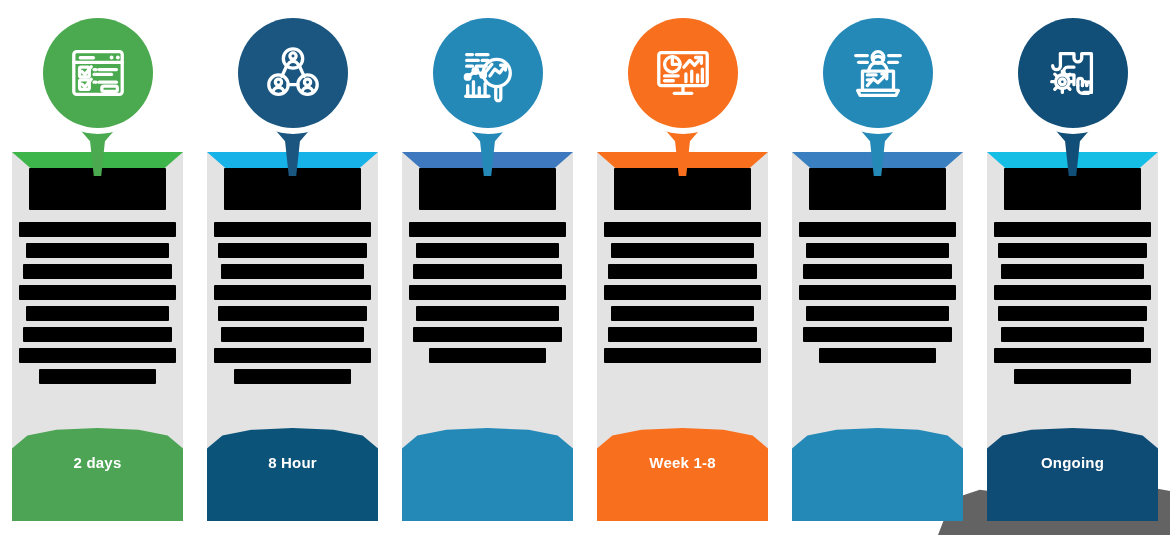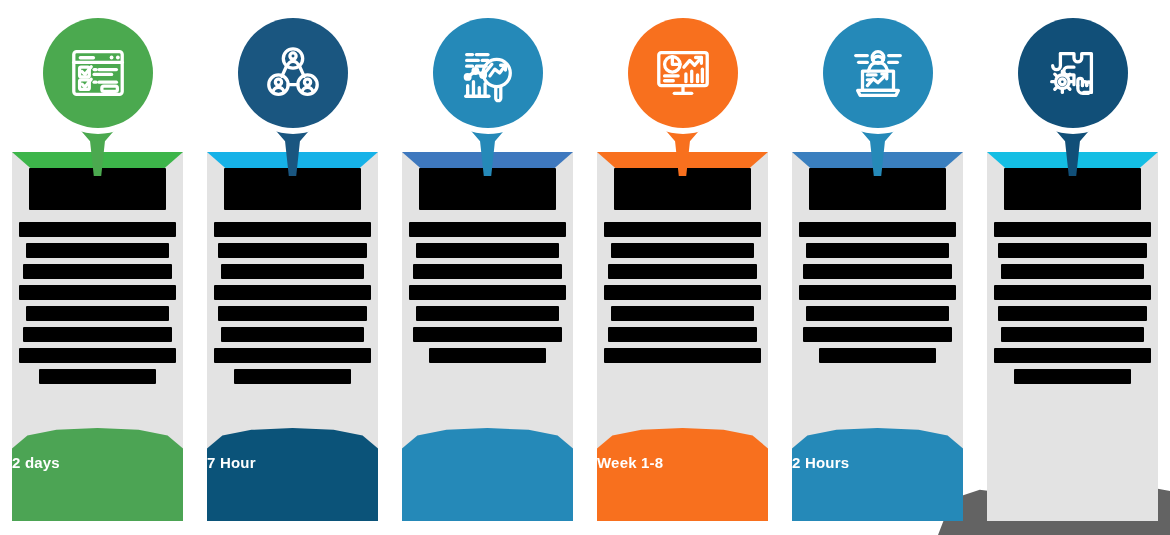--- a/index.html
+++ b/index.html
@@ -83,21 +83,21 @@
   }
   .col-footer .fbg {
     position: absolute;
     inset: 0;
     clip-path: polygon(0 22%, 9% 8%, 26% 2%, 50% 0, 74% 2%, 91% 8%, 100% 22%, 100% 100%, 0 100%);
   }
   .col-footer .flabel {
     position: absolute;
     left: 0; right: 0;
     top: 26px;
-    text-align: left;
+    text-align: center;
     color: #ffffff;
     font-size: 15px;
     font-weight: bold;
     letter-spacing: 0.2px;
   }
 
   
   .redact-wrap {
     position: absolute;
     left: 16px; right: 16px;
@@ -221,21 +221,21 @@
         <div class="redact r-l2"></div>
         <div class="redact r-l"></div>
         <div class="redact r-l3"></div>
         <div class="redact r-l2"></div>
         <div class="redact r-l"></div>
         <div class="redact r-l4"></div>
       </div>
 
       <div class="col-footer">
         <div class="fbg" style="background:#0B5379"></div>
-        <div class="flabel">7 Hour</div>
+        <div class="flabel">8 Hour</div>
       </div>
 
       <div class="badge-wrap">
         <div class="neck" style="background:#1A5680"></div>
         <div class="circle" style="background:#1A5680">
           <svg viewBox="0 0 64 64">
             <circle cx="32" cy="17" r="10"></circle>
             <circle cx="32" cy="14.5" r="3.2"></circle>
             <path d="M26.2 24.5c1-3 3.1-4.6 5.8-4.6s4.8 1.6 5.8 4.6"></path>
             <circle cx="17" cy="44" r="10"></circle>
@@ -360,21 +360,20 @@
         <div class="redact r-l2"></div>
         <div class="redact r-l3"></div>
         <div class="redact r-l"></div>
         <div class="redact r-l2"></div>
         <div class="redact r-l3"></div>
         <div class="redact r-l4"></div>
       </div>
 
       <div class="col-footer">
         <div class="fbg" style="background:#2589B8"></div>
-        <div class="flabel">2 Hours</div>
       </div>
 
       <div class="badge-wrap">
         <div class="neck" style="background:#2589B8"></div>
         <div class="circle" style="background:#2589B8">
           <svg viewBox="0 0 64 64">
             <circle cx="32" cy="16" r="6"></circle>
             <path d="M26.5 18.5 A6 6 0 0 1 37.5 18.5"></path>
             <path d="M22 30 c1.5-6 5-9 10-9 s8.5 3 10 9"></path>
             <line x1="9" y1="14" x2="21" y2="14"></line>
@@ -404,20 +403,24 @@
         <div class="redact r-l"></div>
         <div class="redact r-l3"></div>
         <div class="redact r-l2"></div>
         <div class="redact r-l"></div>
         <div class="redact r-l3"></div>
         <div class="redact r-l2"></div>
         <div class="redact r-l"></div>
         <div class="redact r-l4"></div>
       </div>
 
+      <div class="col-footer">
+        <div class="fbg" style="background:#0F4C75"></div>
+        <div class="flabel">Ongoing</div>
+      </div>
 
       <div class="badge-wrap">
         <div class="neck" style="background:#114F78"></div>
         <div class="circle" style="background:#114F78">
           <svg viewBox="0 0 64 64">
             <path d="M19 12 h14 a0 0 0 0 1 0 0 v4.5 a4 4 0 0 0 8 0 V12 h10 v40 h-8"></path>
             <path d="M19 12 v12.5 a4 4 0 0 1 -8 0"></path>
             <path d="M33 26 h-6.5 a4 4 0 0 0 0 8 H33 v10"></path>
             <circle cx="21" cy="41" r="7"></circle>
             <circle cx="21" cy="41" r="3"></circle>

